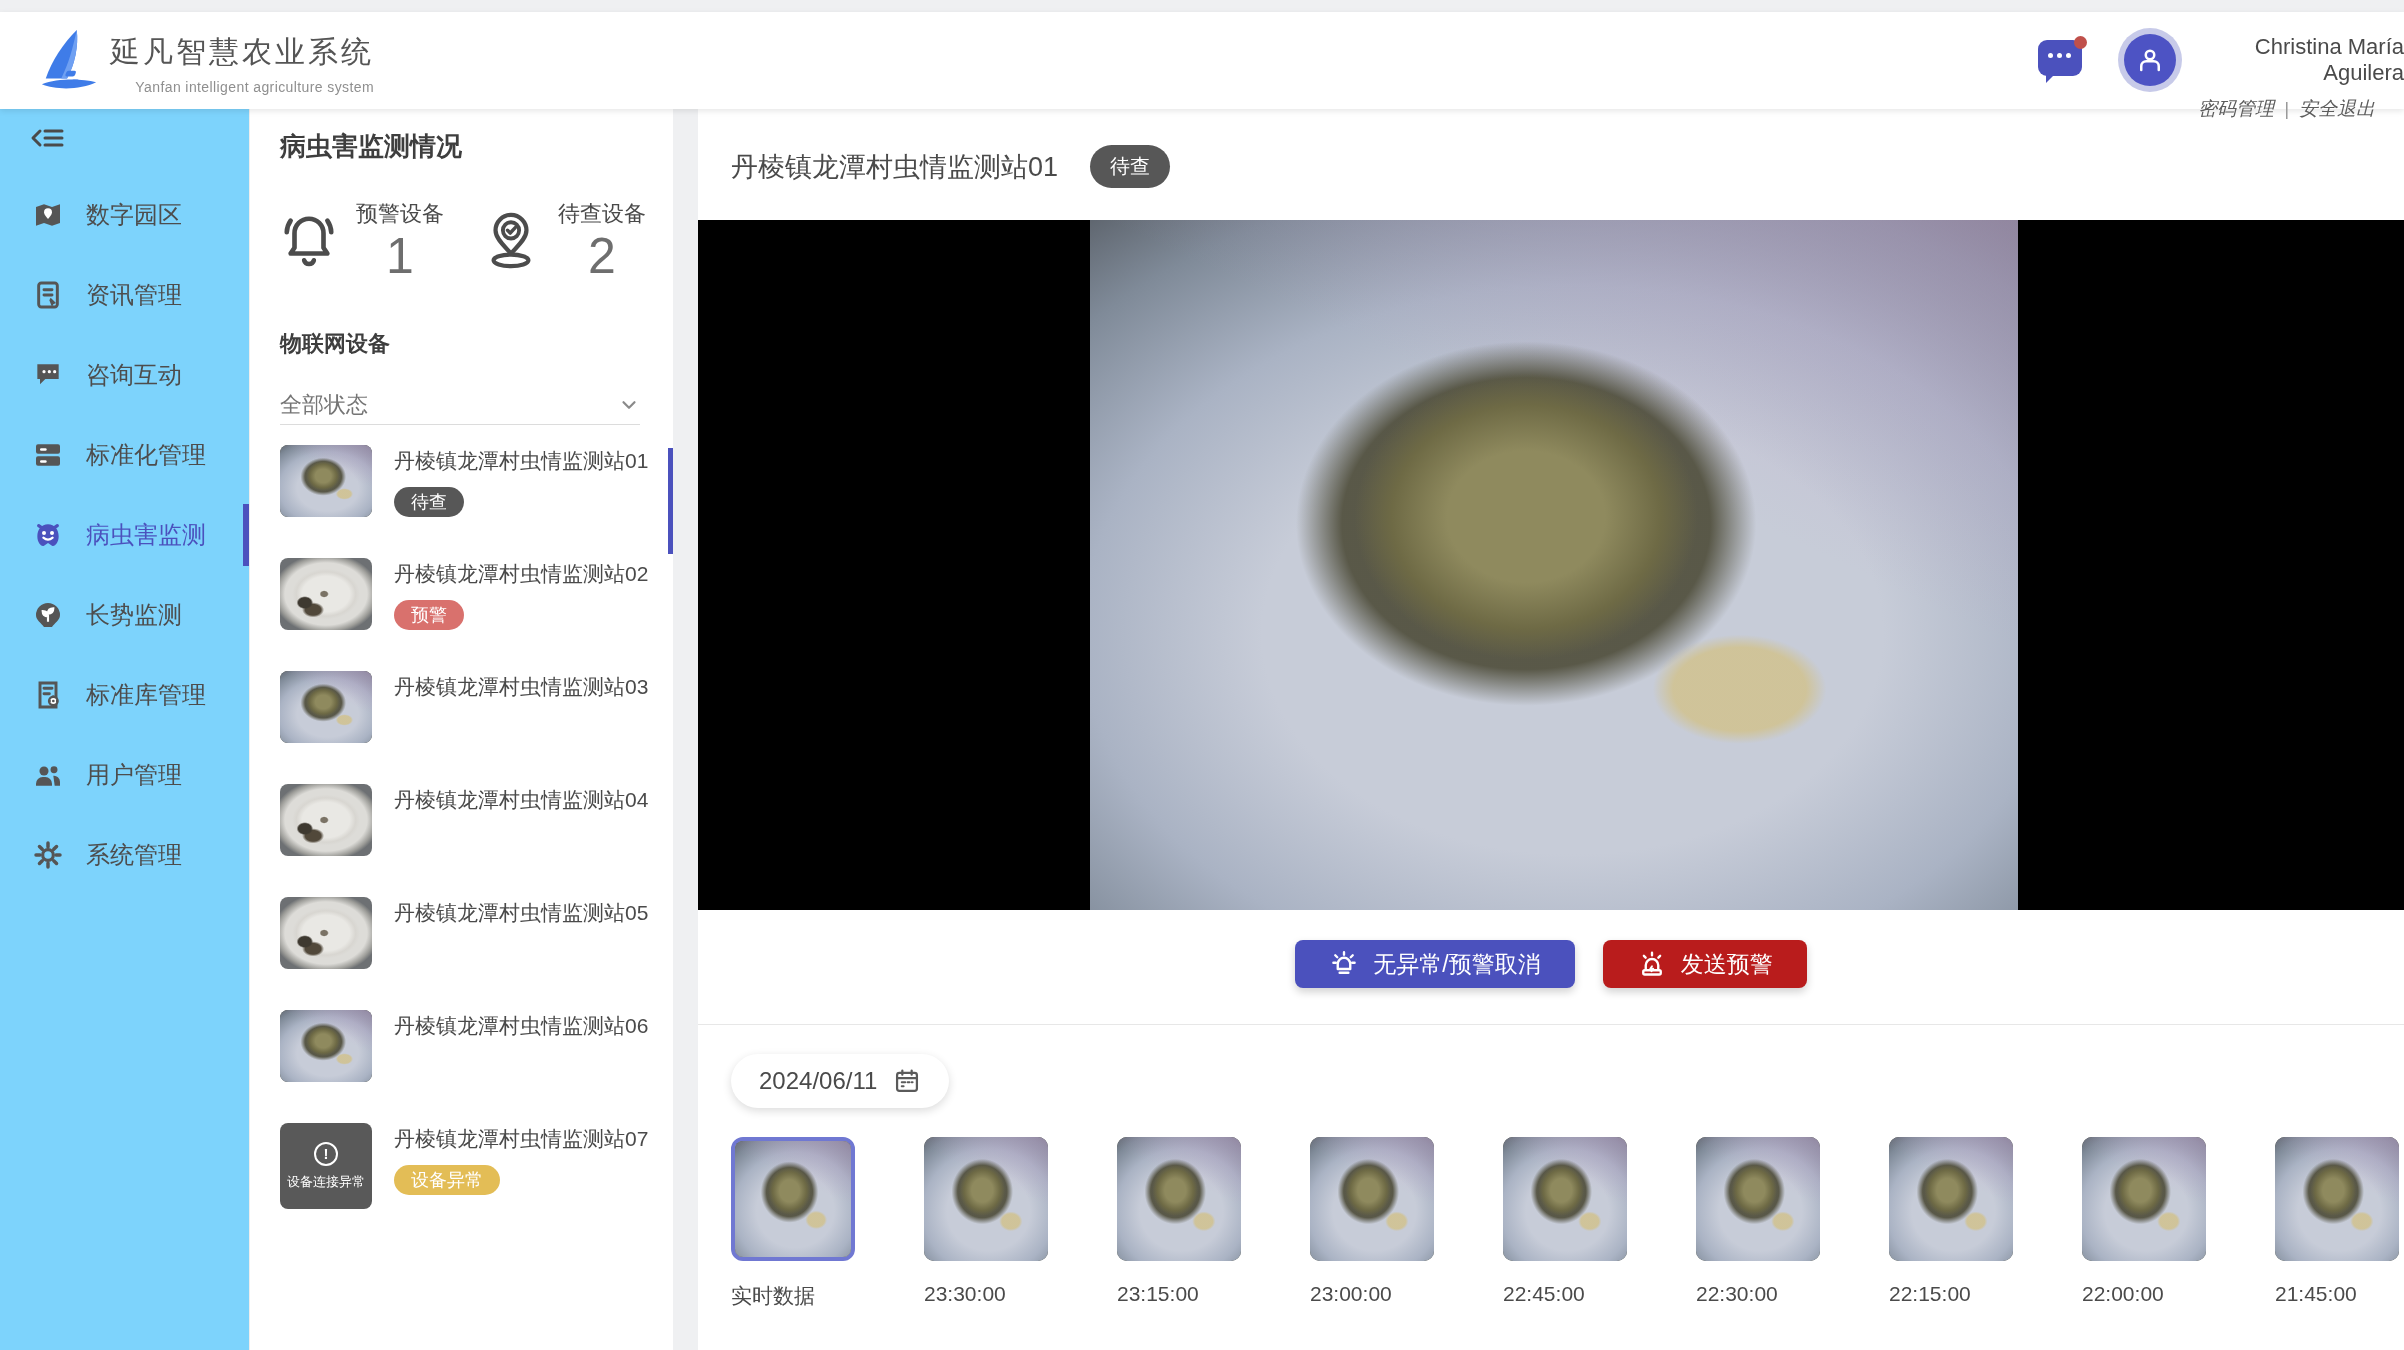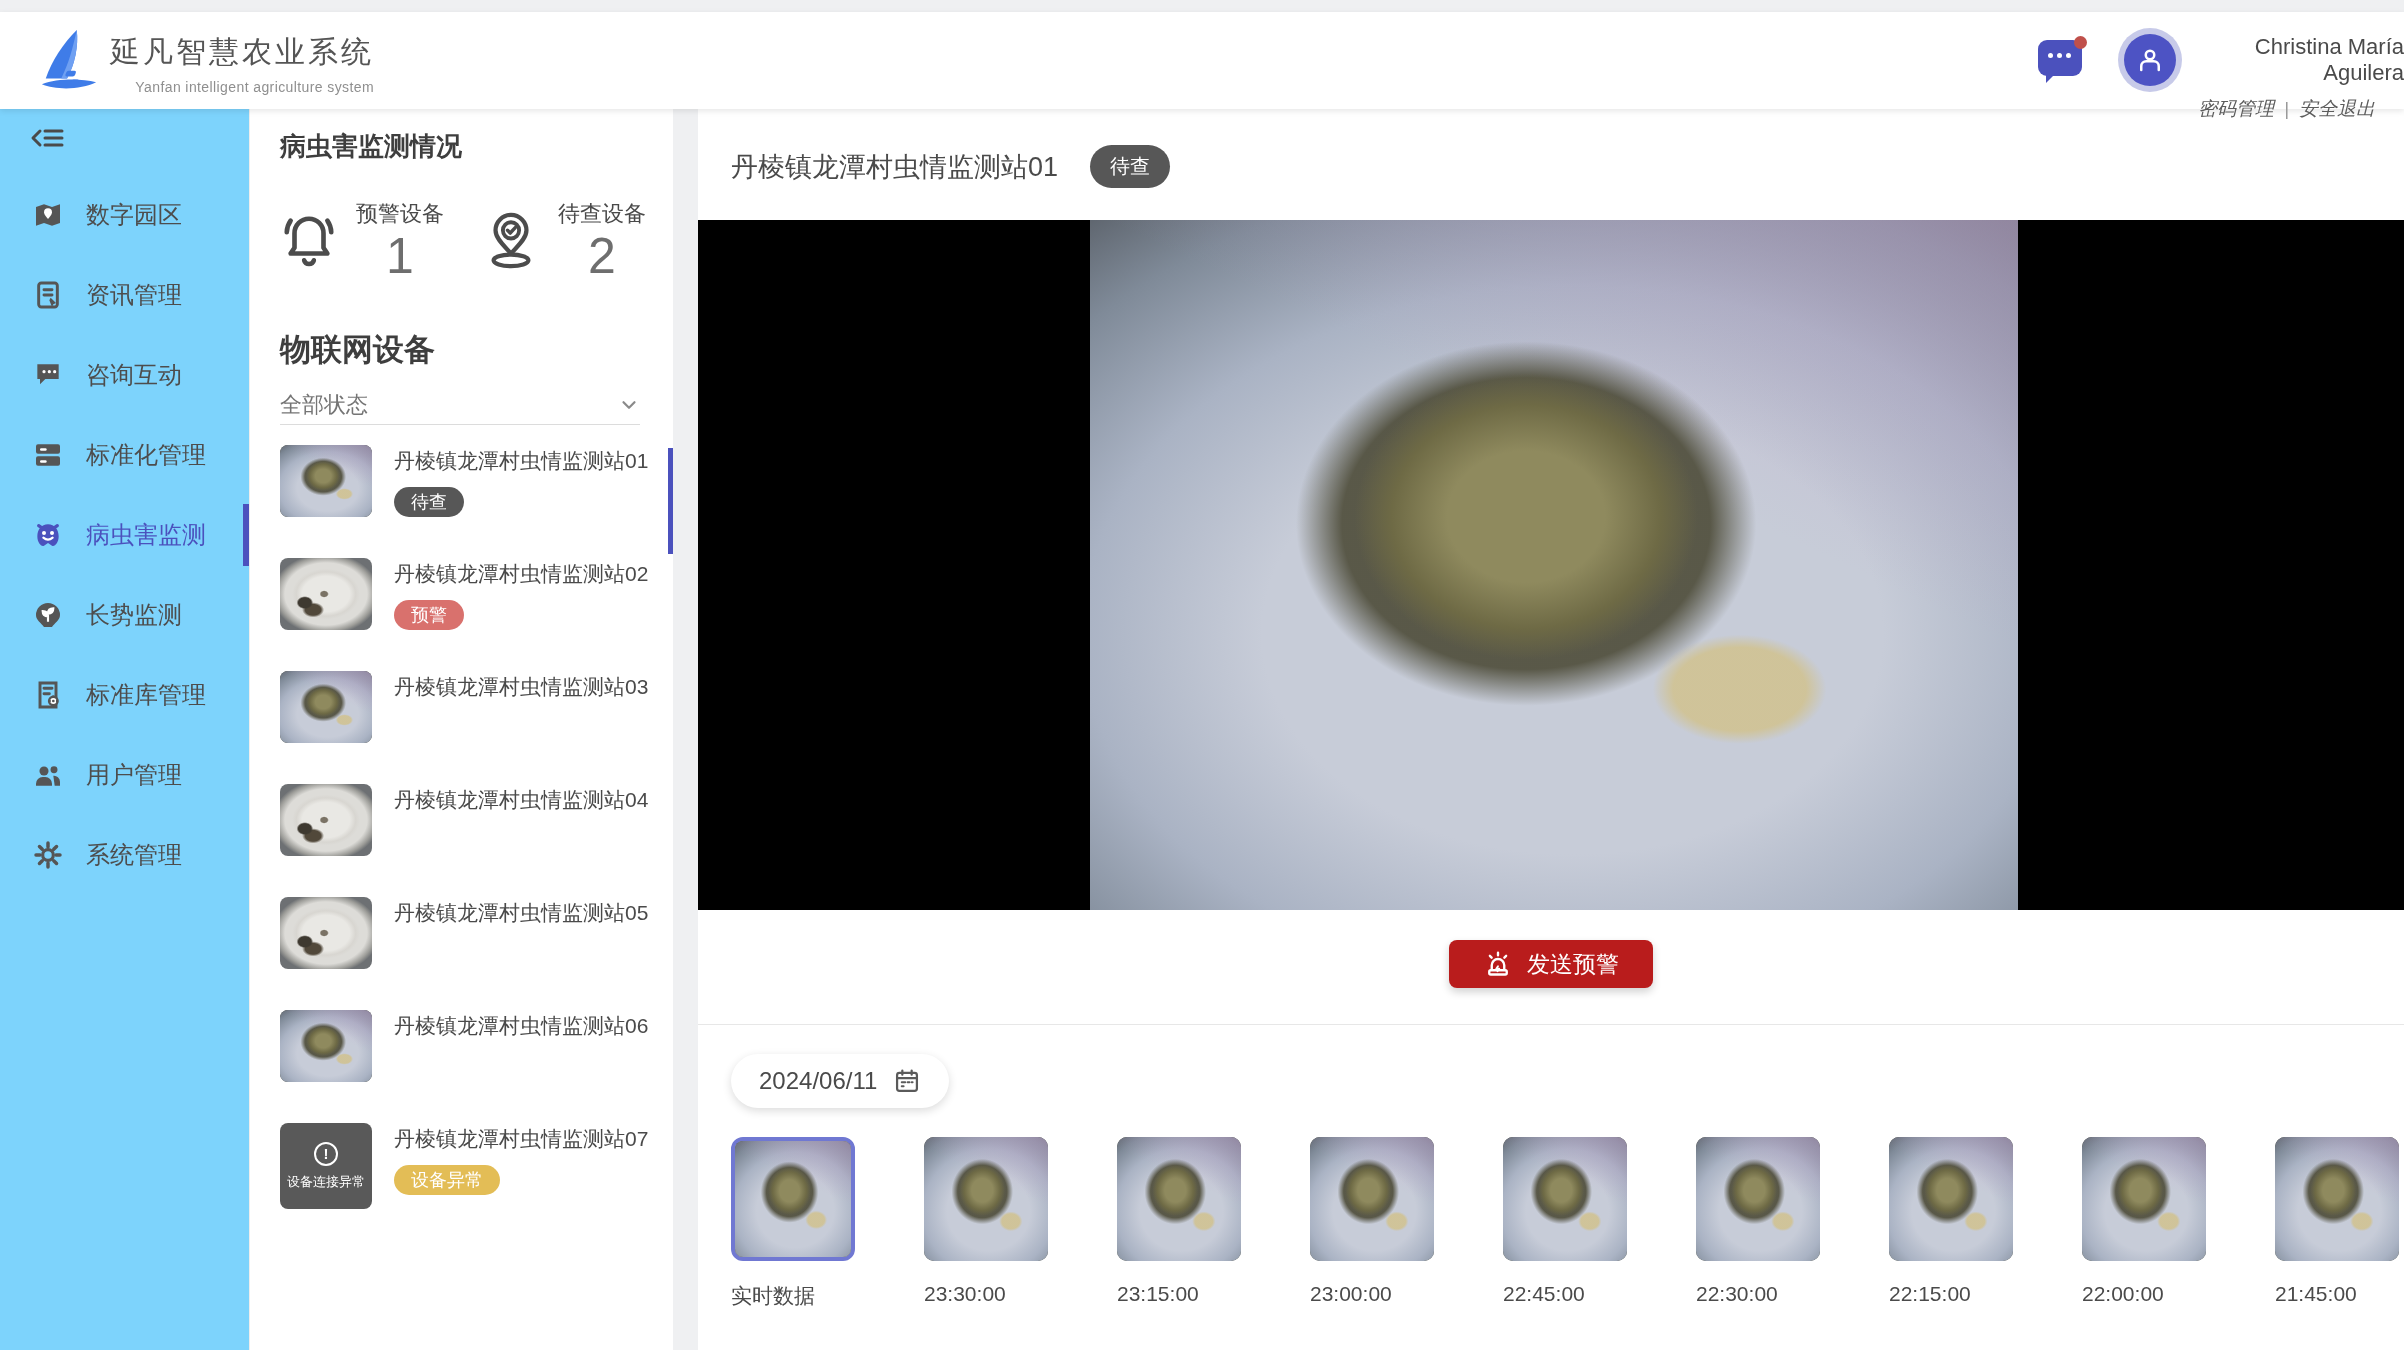--- a/index.html
+++ b/index.html
@@ -46,21 +46,21 @@
 
   
   .panel { position:absolute; left:250px; top:97px; width:423px; bottom:0; background:#fff; }
   .panel-title { position:absolute; left:30px; top:32px; font-size:26px; font-weight:bold; color:#3e3e3e; }
   .stats { position:absolute; left:30px; top:102px; display:flex; gap:38px; }
   .stat { display:flex; align-items:center; gap:18px; }
   .stat-icon { width:58px; height:62px; color:#4c4c4c; }
   .stat-col { display:flex; flex-direction:column; align-items:center; }
   .stat-label { font-size:22px; color:#4a4a4a; }
   .stat-value { font-size:50px; font-weight:200; color:#6e6e6e; margin-top:2px; line-height:1; }
-  .iot-title { position:absolute; left:30px; top:232px; font-size:31px; font-weight:bold; color:#3e3e3e; }
+  .iot-title { position:absolute; left:30px; top:232px; font-size:22px; font-weight:bold; color:#3e3e3e; }
   .filter { position:absolute; left:30px; top:288px; width:360px; height:40px;
     border-bottom:1px solid #dcdcdc; display:flex; align-items:center; justify-content:space-between; cursor:pointer; }
   .filter-val { font-size:22px; color:#757575; }
   .chev { width:22px; height:22px; color:#8a8a8a; }
   .dev-list { position:absolute; left:30px; top:348px; right:10px; }
   .dev-row { display:flex; gap:22px; height:113px; cursor:pointer; position:relative; }
   .dev-thumb { width:92px; height:72px; border-radius:8px; flex:0 0 92px; overflow:hidden; }
   .dev-meta { padding-top:2px; }
   .dev-name { font-size:21px; color:#4a4a4a; }
   .badge { display:inline-block; margin-top:12px; padding:6px 17px; border-radius:999px;
@@ -363,20 +363,28 @@
   <div class="station-row">
     <span class="station-title">丹棱镇龙潭村虫情监测站01</span>
     <span class="status-pill">待查</span>
   </div>
 
   <div class="photo-stage">
     <div class="photo scene"></div>
   </div>
 
   <div class="action-row">
+    <button class="btn btn-cancel">
+      <svg class="bicon" viewBox="0 0 24 24">
+        <path d="M12 7 a5 5 0 0 1 5 5 v4 h-10 v-4 a5 5 0 0 1 5-5 Z" fill="none" stroke="#fff" stroke-width="1.9" stroke-linejoin="round"></path>
+        <path d="M8.5 19 h7" stroke="#fff" stroke-width="1.9" stroke-linecap="round"></path>
+        <path d="M12 2.5 v2 M5 5 l1.6 1.6 M19 5 l-1.6 1.6 M3.5 11 h2 M18.5 11 h2" stroke="#fff" stroke-width="1.9" stroke-linecap="round"></path>
+      </svg>
+      <span>无异常/预警取消</span>
+    </button>
     <button class="btn btn-send">
       <svg class="bicon" viewBox="0 0 24 24">
         <path d="M7 17 v-4 a5 5 0 0 1 10 0 v4" fill="none" stroke="#fff" stroke-width="1.9"></path>
         <rect x="5" y="17" width="14" height="3.4" rx="1.2" fill="none" stroke="#fff" stroke-width="1.9"></rect>
         <path d="M12 13.8 l-1.4 2 h2.4 l-1.4 2" fill="none" stroke="#fff" stroke-width="1.5" stroke-linecap="round" stroke-linejoin="round"></path>
         <path d="M12 3 v2 M5.5 5.5 l1.4 1.4 M18.5 5.5 l-1.4 1.4" stroke="#fff" stroke-width="1.9" stroke-linecap="round"></path>
       </svg>
       <span>发送预警</span>
     </button>
   </div>

